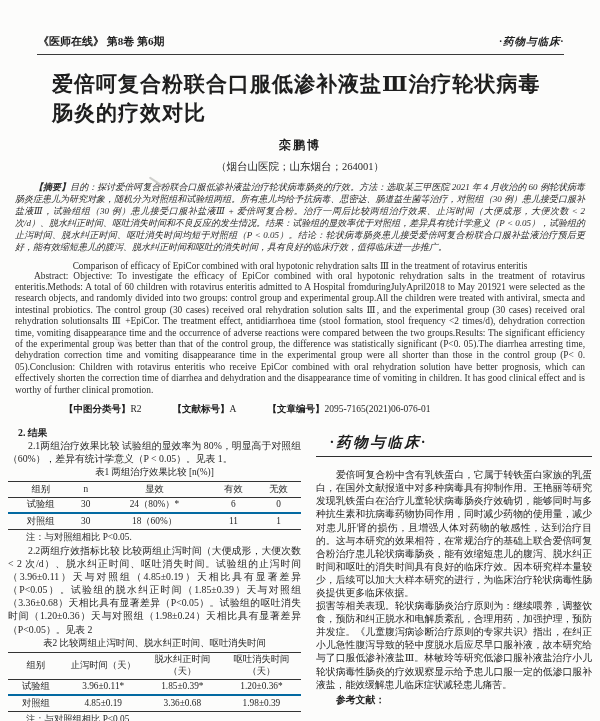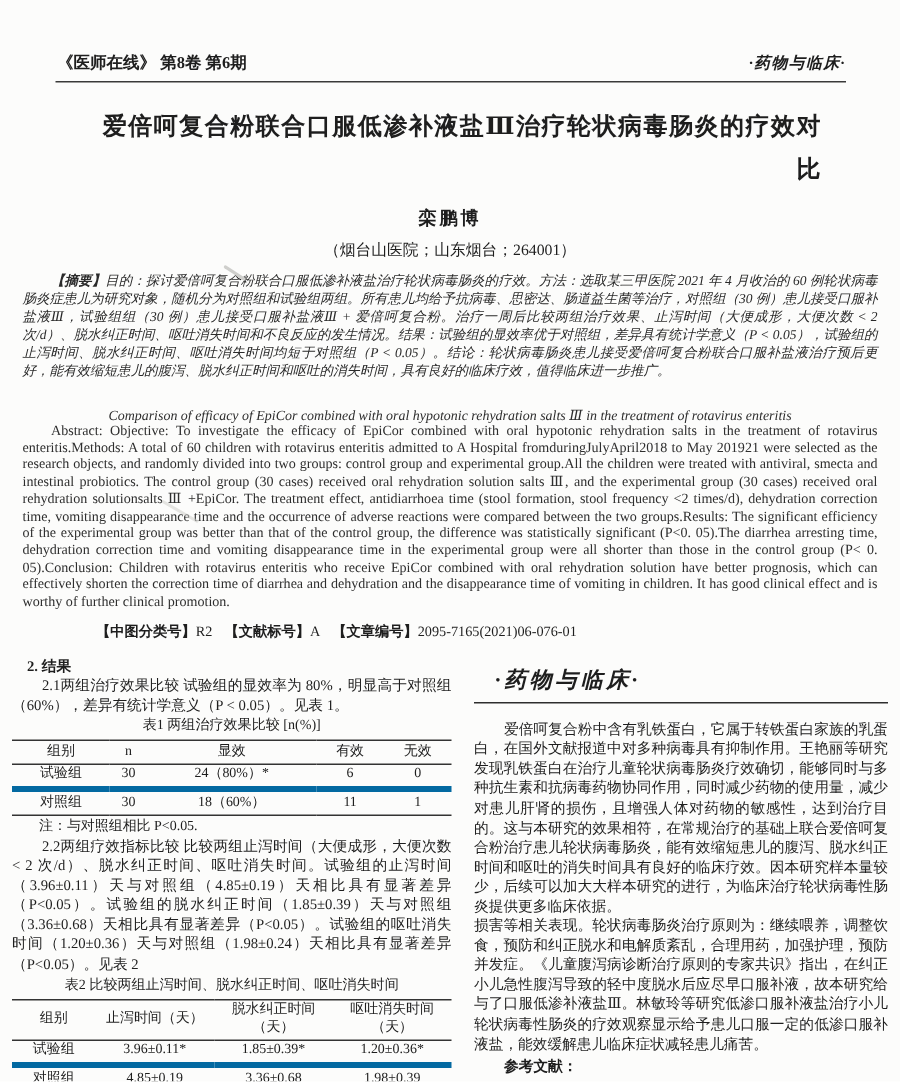--- a/index.html
+++ b/index.html
@@ -8,49 +8,49 @@
     position:relative; width:600px; height:721px; margin:0 auto;
     background:#fcfcfb; color:#1e1e1e; overflow:hidden;
     font-family:"Liberation Serif","DejaVu Serif",serif;
   }
   
   .header-row { display:flex; justify-content:space-between; align-items:flex-end;
     margin:34px 36px 0 38px; font-size:11px; font-weight:bold; }
   .header-right { font-style:italic; font-size:10.5px; letter-spacing:1px; }
   .header-rule { border-top:1.6px solid #3a3a3a; margin:5px 36px 0 37px; }
   
-  .title { margin:15px 52px 0; text-align:right; font-weight:bold;
-    font-size:16px; line-height:29px; letter-spacing:1px; }
+  .title { margin:15px 52px 0; text-align:left; font-weight:bold;
+    font-size:21px; line-height:29px; letter-spacing:1px; }
   .author { margin-top:9px; text-align:center; font-size:12px; font-weight:bold; letter-spacing:2px; }
   .affiliation { margin-top:6px; text-align:center; font-size:10.5px; }
   
   .abstract-cn { margin:7px 15px 0; font-size:9px; line-height:12.1px;
     text-align:justify; text-indent:19px; color:#2a2a2a;font-style:italic; }
   .abstract-cn b { font-weight:bold; }
-  .en-title { margin:18px 15px 0; text-align:center; font-size:9.3px; color:#2e2e2e;font-style:italic; }
+  .en-title { margin:6px 15px 0; text-align:center; font-size:9.3px; color:#2e2e2e; }
   .abstract-en { margin:0 15px; font-size:9.4px; line-height:11.4px;
     text-align:justify; text-indent:19px; color:#2e2e2e; }
   
-  .meta-row { display:flex; gap:8px; margin:7px 0 0 64px; font-size:9.5px; }
+  .meta-row { display:flex; gap:31px; margin:7px 0 0 64px; font-size:9.5px; }
   .meta-row .lab { font-weight:bold; }
   
   .columns { display:flex; gap:15px; margin:10px 8px 0 8px; height:320px; overflow:hidden; }
   .col { text-align:justify; font-size:9.8px; line-height:13.1px; }
   .col-left  { width:293px; }
   .col-right { width:276px; }
   .sec-head { font-weight:bold; text-indent:10px; }
   .para { text-indent:20px; }
   .para.noindent { text-indent:0; }
   
   .tbl-caption { text-align:center; font-size:9.4px; margin-top:1px; }
   table { width:100%; border-collapse:collapse; text-align:center;
     font-size:9.3px; line-height:11.5px; margin-top:2px; }
   table.t1 thead tr { border-top:1.6px solid #333; border-bottom:1px solid #333; }
   table.t2 thead tr { border-top:1.6px solid #333; border-bottom:1px solid #333; }
-  table tbody tr { border-bottom:4px solid #0369a1; }
+  table tbody tr { border-bottom:2px solid #0369a1; }
   table tbody tr:last-child { border-bottom:1.6px solid #333; }
   th, td { font-weight:normal; padding:1.5px 1px; }
   .tbl-note { font-size:9.3px; text-indent:18px; margin-top:1px; }
   
   .running-head { margin:10px 0 0 14px; font-size:14.5px; font-weight:bold;
     font-style:italic; letter-spacing:2.5px; }
   .running-rule { border-top:1.6px solid #2e2e2e; margin:7px 0 11px 0; }
   .refs-head { font-weight:bold; text-indent:20px; margin-top:2px; }
   .ref-item { font-family:"DejaVu Sans","Liberation Sans",sans-serif;
     font-size:9px; letter-spacing:0.2px; text-indent:20px; margin-top:3px; color:#333; }

